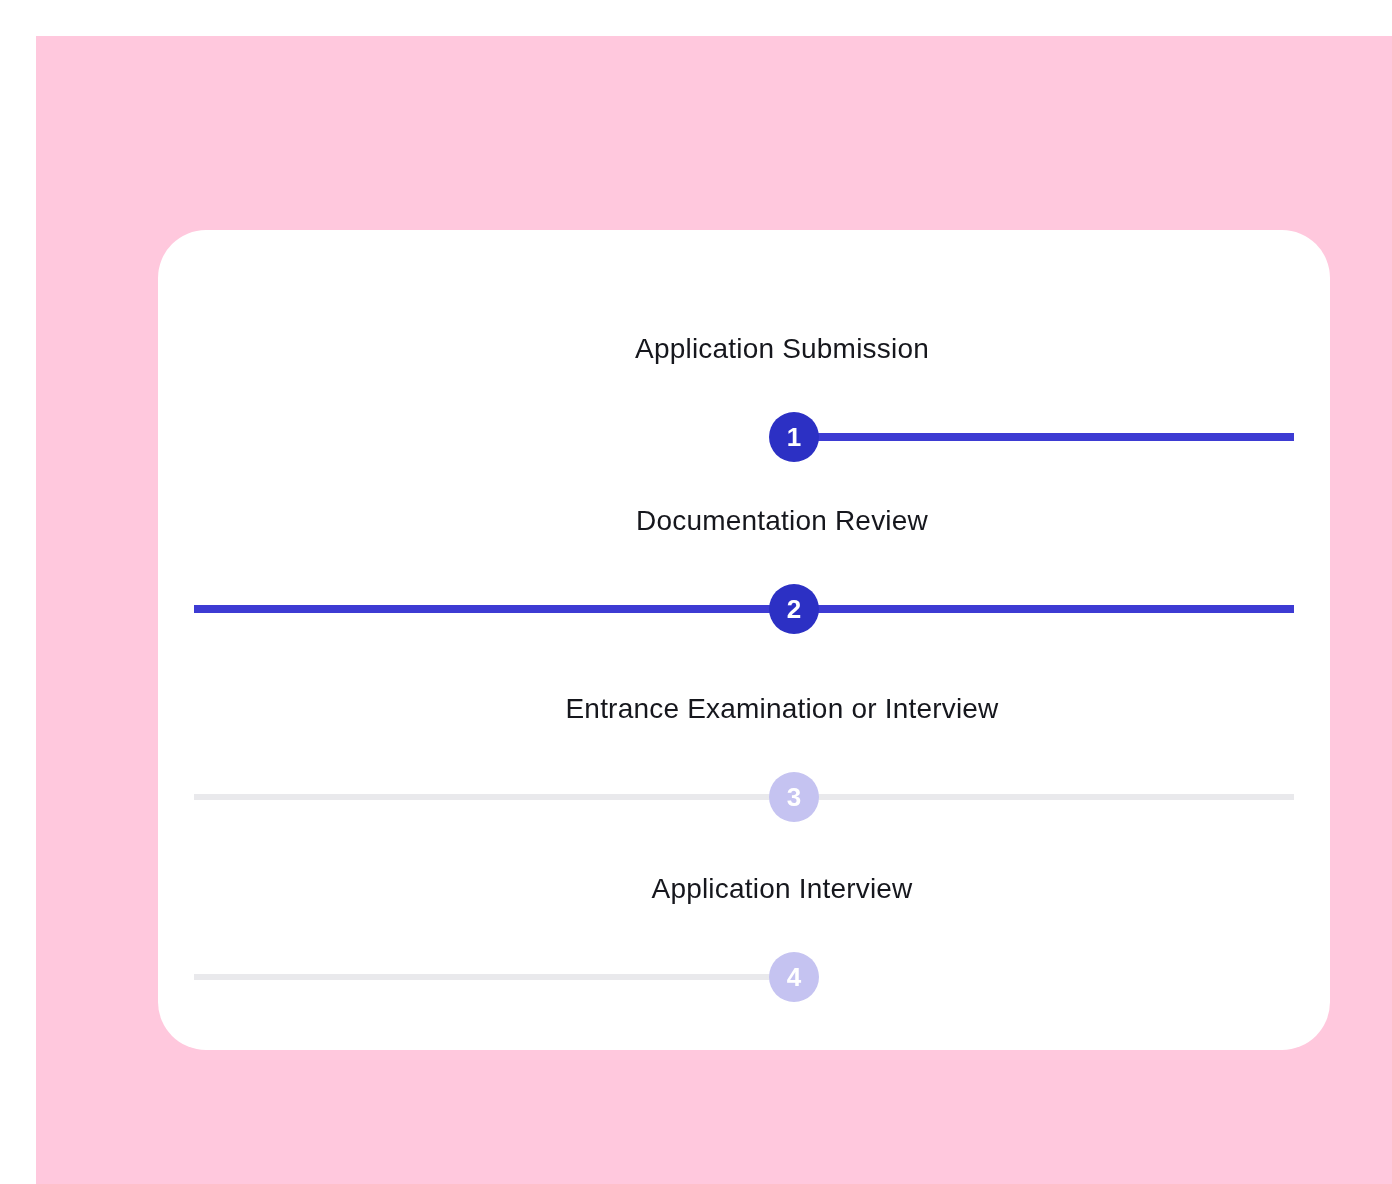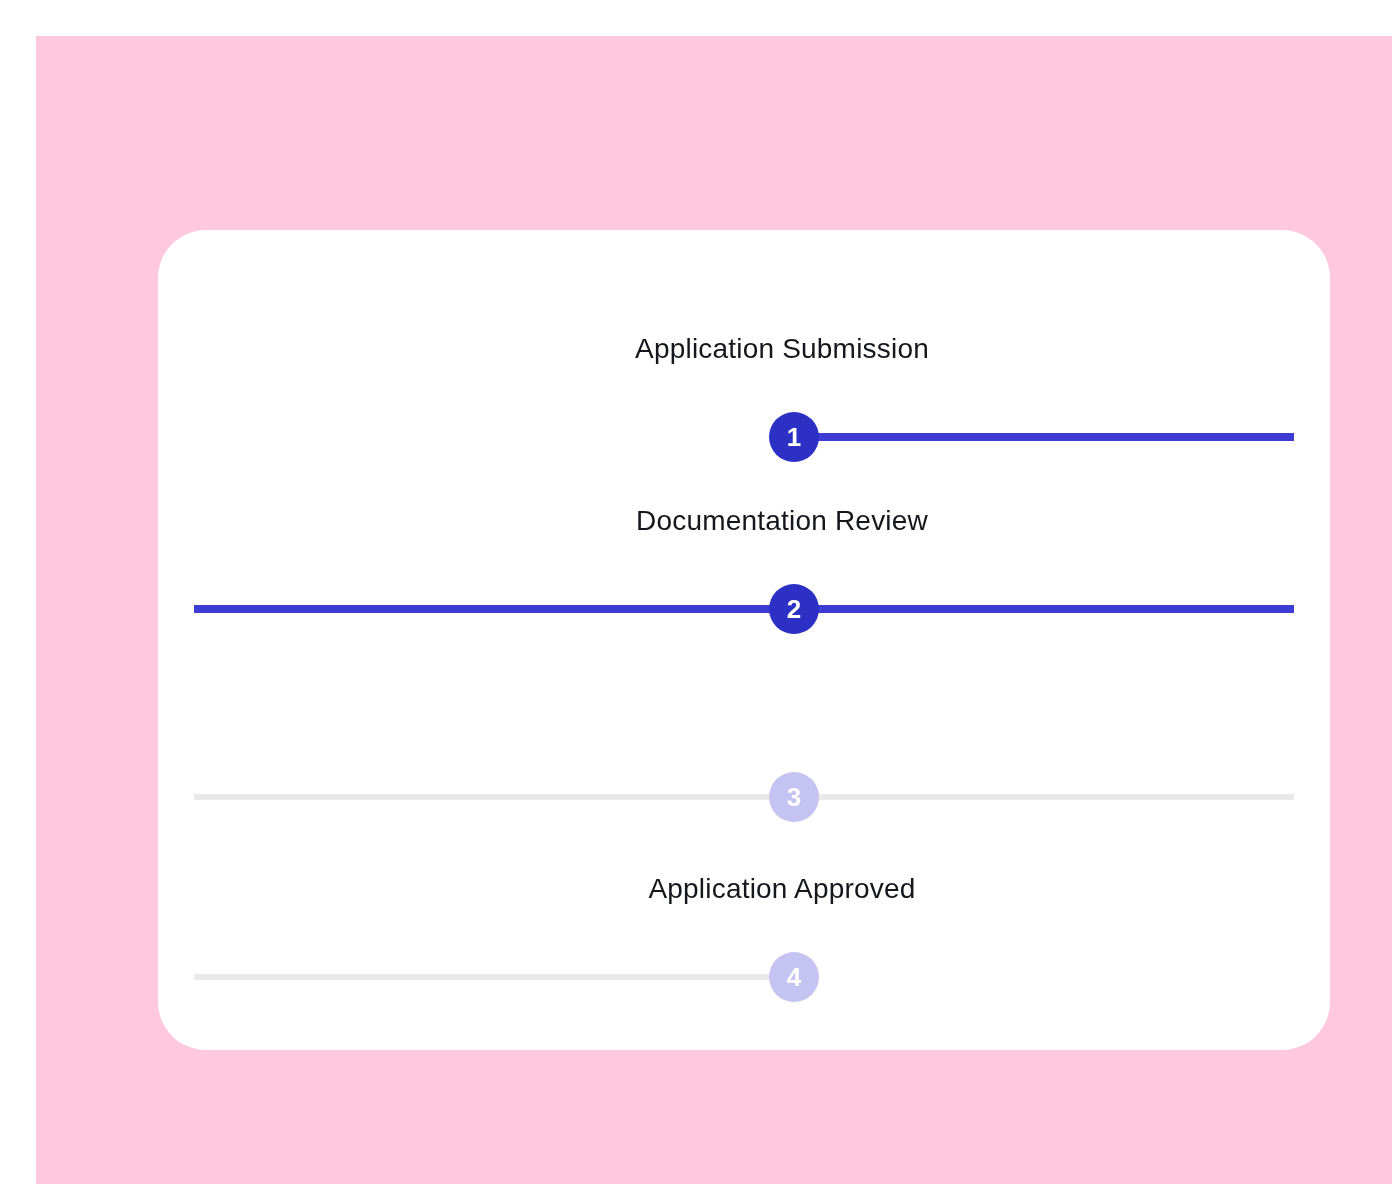--- a/index.html
+++ b/index.html
@@ -109,31 +109,32 @@
       <div class="track">
         <div class="line line-left"></div>
         <div class="line line-right"></div>
         <div class="circle">
           <span>2</span>
         </div>
       </div>
     </div>
 
     <div class="step inactive">
+      <div class="step-title">Entrance Examination or Interview</div>
       <div class="track">
         <div class="line line-left"></div>
         <div class="line line-right"></div>
         <div class="circle">
           <span>3</span>
         </div>
       </div>
     </div>
 
     <div class="step inactive no-line-right">
-      <div class="step-title">Application Approved</div>
+      <div class="step-title">Application Interview</div>
       <div class="track">
         <div class="line line-left"></div>
 
         <div class="circle">
           <span>4</span>
         </div>
       </div>
     </div>
 
   </div>

